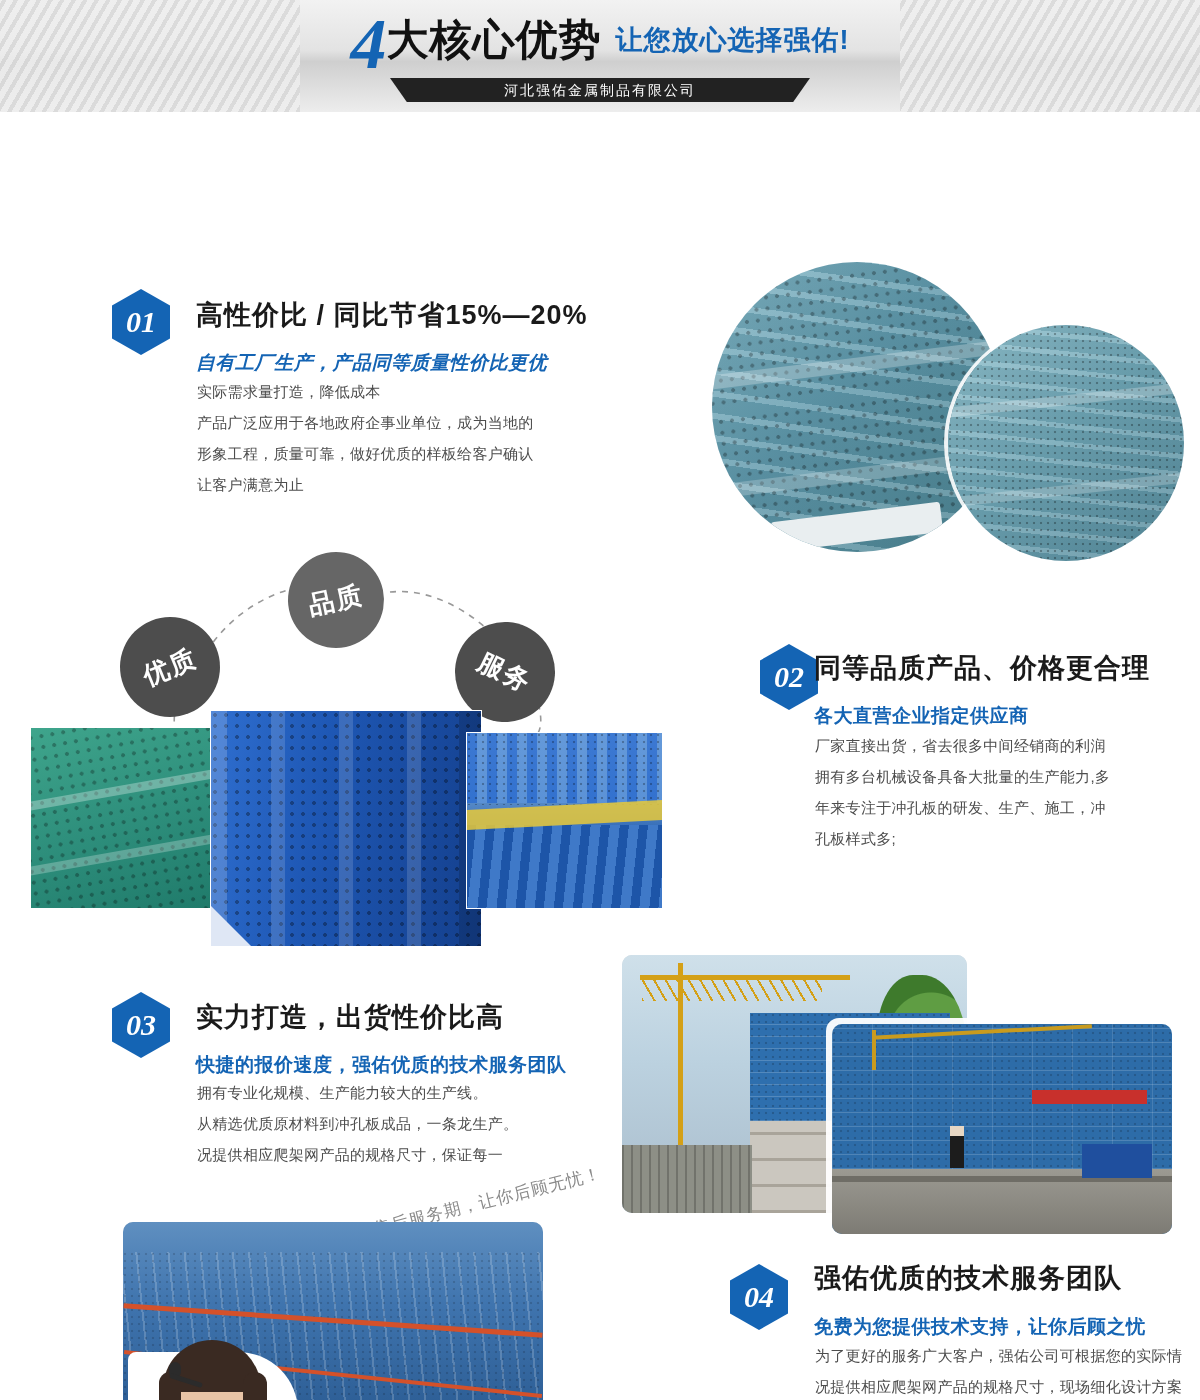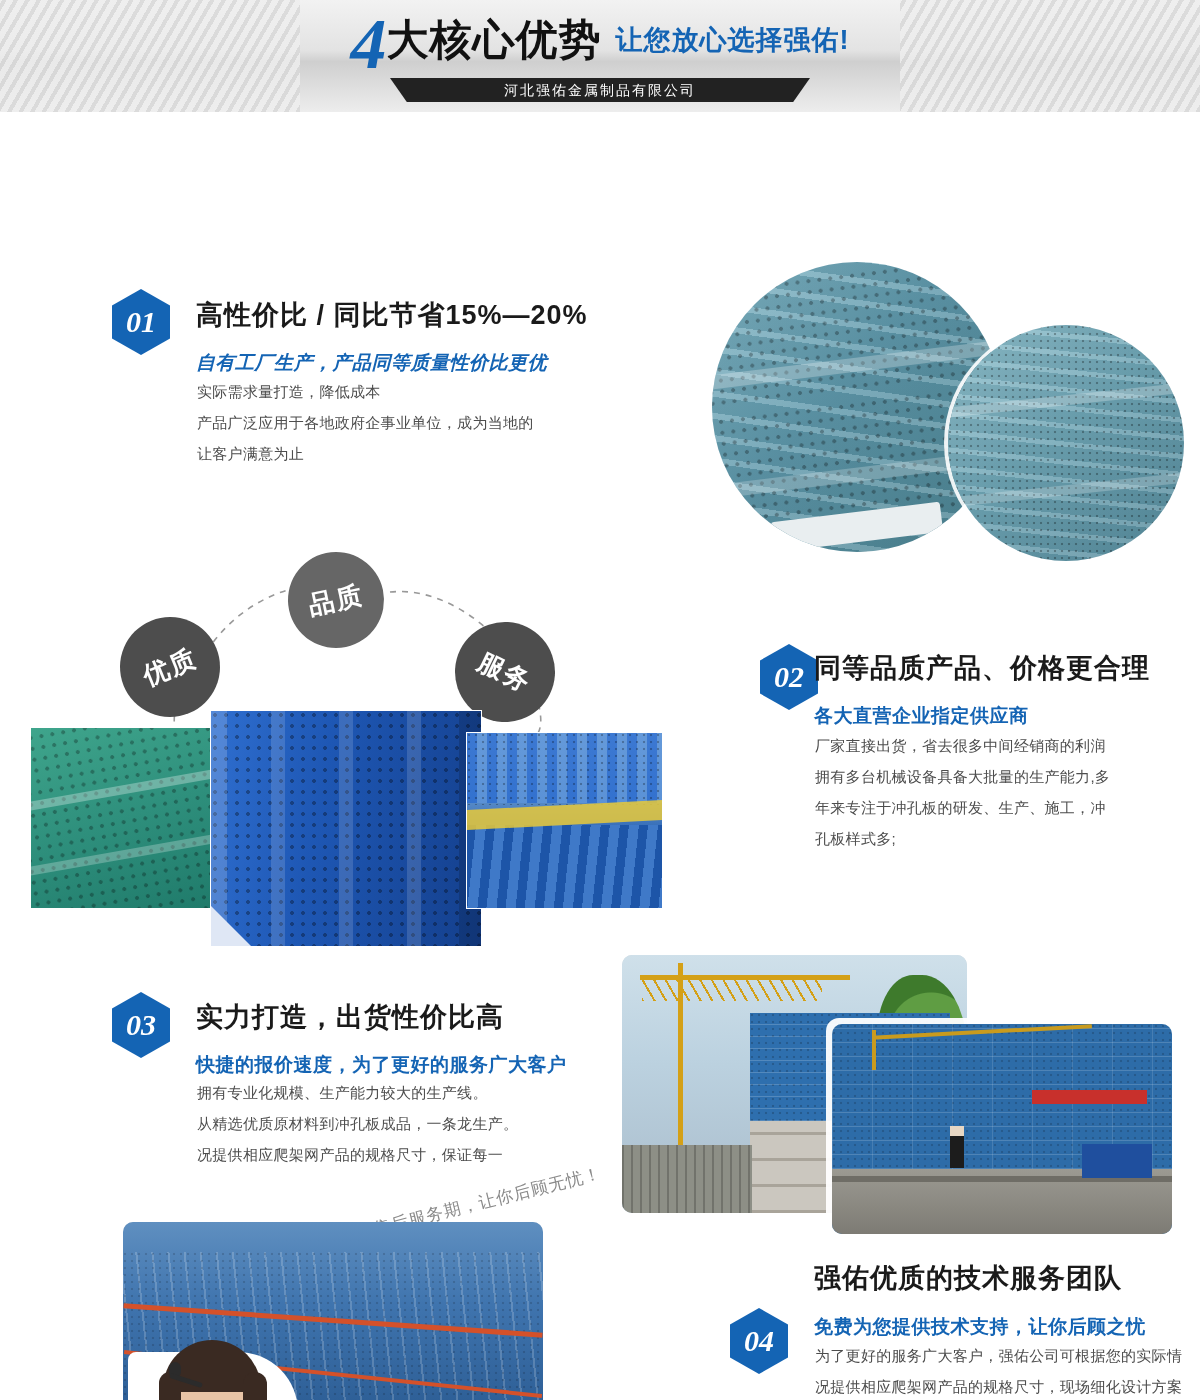--- a/index.html
+++ b/index.html
@@ -212,20 +212,21 @@
 <div class="canvas">
 
   <div class="abs" style="left:112px; top:177px;">
     <div class="hexnum">01</div>
   </div>
   <div class="abs title-main" style="left:196px; top:185px;">高性价比 / 同比节省15%—20%</div>
   <div class="abs title-sub" style="left:196px; top:228px;font-style:italic;">自有工厂生产，产品同等质量性价比更优</div>
   <div class="abs body-text" style="left:197px; top:264px; width:420px;">
     <div>实际需求量打造，降低成本</div>
     <div>产品广泛应用于各地政府企事业单位，成为当地的</div>
+    <div>形象工程，质量可靠，做好优质的样板给客户确认</div>
     <div>让客户满意为止</div>
   </div>
 
   <div class="circ" style="left:712px; top:150px; width:290px; height:290px;">
     <div class="circ-inner" style="background:linear-gradient(135deg,#7fb4c4 0%,#5d97aa 45%,#4a818f 100%);">
       <div style="position:absolute; inset:0; background:repeating-linear-gradient(8deg, rgba(255,255,255,.18) 0 6px, rgba(0,0,0,.06) 6px 22px);"></div>
       <div class="perf" style="position:absolute; left:-10px; top:10px; width:320px; height:120px; transform:rotate(-7deg); opacity:.8;"></div>
       <div class="perf" style="position:absolute; left:-10px; top:140px; width:320px; height:120px; transform:rotate(-7deg); opacity:.8;"></div>
       <div style="position:absolute; left:0; top:95px; width:300px; height:14px; background:rgba(255,255,255,.25); transform:rotate(-7deg);"></div>
       <div style="position:absolute; left:0; top:205px; width:300px; height:14px; background:rgba(255,255,255,.22); transform:rotate(-7deg);"></div>
@@ -286,21 +287,21 @@
     <div>厂家直接出货，省去很多中间经销商的利润</div>
     <div>拥有多台机械设备具备大批量的生产能力,多</div>
     <div>年来专注于冲孔板的研发、生产、施工，冲</div>
     <div>孔板样式多;</div>
   </div>
 
   <div class="abs" style="left:112px; top:880px;">
     <div class="hexnum">03</div>
   </div>
   <div class="abs title-main" style="left:196px; top:887px;">实力打造，出货性价比高</div>
-  <div class="abs title-sub" style="left:196px; top:930px;">快捷的报价速度，为了更好的服务广大客户</div>
+  <div class="abs title-sub" style="left:196px; top:930px;">快捷的报价速度，强佑优质的技术服务团队</div>
   <div class="abs body-text" style="left:197px; top:965px; width:420px;">
     <div>拥有专业化规模、生产能力较大的生产线。</div>
     <div>从精选优质原材料到冲孔板成品，一条龙生产。</div>
     <div>况提供相应爬架网产品的规格尺寸，保证每一</div>
   </div>
 
   <div class="photo" style="position:absolute; left:622px; top:843px; width:345px; height:258px; border-radius:10px;">
     <div style="position:absolute; inset:0; background:linear-gradient(to bottom,#cfe0ea 0%,#bcd2e0 40%,#a9bccb 100%);"></div>
 
     <div style="position:absolute; right:0; top:20px; width:90px; height:150px; background:radial-gradient(circle at 60% 40%, #5f9d43 0 40%, #3e7a2c 41% 100%); border-radius:40% 50% 45% 55%;"></div>
@@ -352,21 +353,21 @@
     <div style="position:absolute; left:5px; top:130px; width:170px; height:145px; background:#ffffff; border-radius:8px 60px 0 0;"></div>
     <div style="position:absolute; left:52px; top:132px; width:72px; height:86px; background:#e8c4a6; border-radius:36px 36px 30px 30px;"></div>
     <div style="position:absolute; left:40px; top:118px; width:98px; height:52px; background:#3a2a22; border-radius:50px 50px 0 0;"></div>
     <div style="position:absolute; left:36px; top:150px; width:22px; height:58px; background:#3a2a22; border-radius:12px;"></div>
     <div style="position:absolute; left:120px; top:150px; width:24px; height:70px; background:#3a2a22; border-radius:12px;"></div>
     <div style="position:absolute; left:46px; top:140px; width:12px; height:16px; background:#2b2b2b; border-radius:6px;"></div>
     <div style="position:absolute; left:46px; top:156px; width:34px; height:5px; background:#2b2b2b; border-radius:3px; transform:rotate(18deg);"></div>
 
   </div>
 
-  <div class="abs" style="left:730px; top:1196px;text-align:center;">
+  <div class="abs" style="left:730px; top:1152px;text-align:center;">
     <div class="hexnum">04</div>
   </div>
   <div class="abs title-main" style="left:814px; top:1148px;font-family:Liberation Mono, monospace;">强佑优质的技术服务团队</div>
   <div class="abs title-sub" style="left:814px; top:1192px;">免费为您提供技术支持，让你后顾之忧</div>
   <div class="abs body-text" style="left:815px; top:1228px; width:400px;">
     <div>为了更好的服务广大客户，强佑公司可根据您的实际情</div>
     <div>况提供相应爬架网产品的规格尺寸，现场细化设计方案</div>
 
   </div>
 

